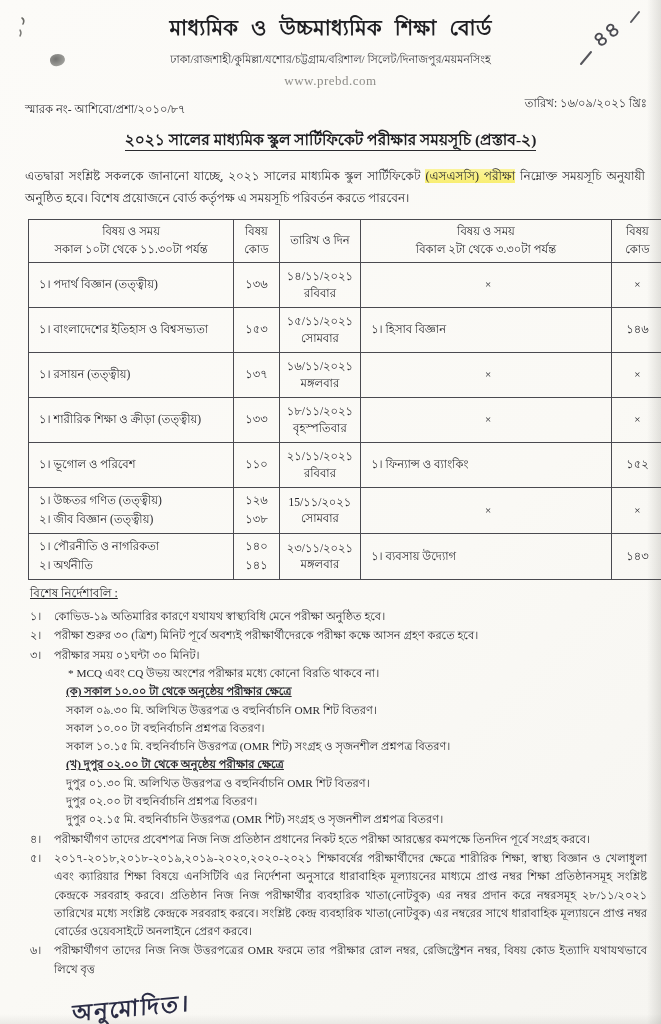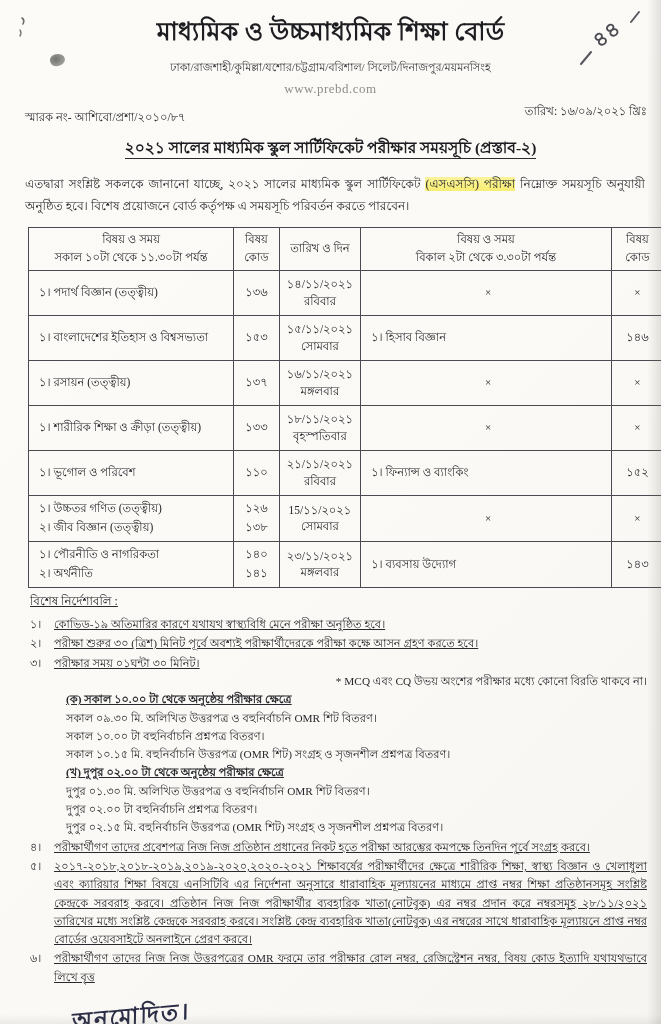--- a/index.html
+++ b/index.html
@@ -20,21 +20,21 @@
   .corner-marks svg{display:block;}
 
   
   .page-number-hw{position:absolute;right:16px;top:6px;width:70px;height:64px;}
   .hw-num{position:absolute;left:18px;top:12px;font-size:21px;font-weight:bold;color:#4b4b52;
     transform:rotate(-38deg);letter-spacing:1px;}
   .pn-slash{stroke:#56565c;stroke-width:2;stroke-linecap:round;}
 
   
   .doc-header{text-align:center;padding-top:12px;}
-  .board-title{margin:0;font-size:25px;font-weight:bold;color:#1e1e22;letter-spacing:.2px;}
+  .board-title{margin:0;font-size:21px;font-weight:bold;color:#1e1e22;letter-spacing:.2px;font-family:Liberation Mono, monospace;}
   .boards{margin-top:4px;font-size:11px;color:#333338;}
   .website{margin-top:3px;font-size:13px;color:#8f8e8a;letter-spacing:.5px;}
   .memo-row{display:flex;justify-content:space-between;align-items:flex-end;
     padding:2px 14px 0 25px;font-size:11.5px;color:#2b2b30;}
   .memo-row .date-line{margin-bottom:6px;}
   .memo-row .memo-no{margin-top:10px;}
 
   
   .title-wrap{text-align:center;margin-top:8px;}
   .doc-title{font-size:15.5px;font-weight:bold;color:#1d1d21;
@@ -58,25 +58,25 @@
   td.datecell span{display:block;}
   .pre{white-space:pre-line;}
   .xmark{text-align:center !important;font-size:11px;}
 
   
   .notes{margin:4px 14px 0 30px;font-size:11.3px;line-height:1.62;color:#28282d;}
   .notes-heading{text-decoration:underline;margin-bottom:4px;font-size:11.8px;}
   .note-item{display:flex;margin-bottom:1px;}
   .note-num{flex:0 0 24px;}
   .note-body{flex:1;}
-  .note-text{text-align:justify;text-decoration:underline;}
+  .note-text{text-align:justify;}
   .note-subs{margin-top:0;}
   .note-sub{padding-left:12px;}
   .sub-underline{text-decoration:underline;font-weight:bold;}
-  .sub-star{padding-left:14px;text-align:right;}
+  .sub-star{padding-left:14px;}
 
   
   .doc-footer{position:relative;height:175px;margin-top:6px;}
   .hw{position:absolute;color:#2a2c45;font-weight:bold;}
   .approved{left:72px;top:6px;font-size:23px;transform:rotate(-5deg) skewX(-6deg);letter-spacing:2px;}
 </style>
 </head>
 <body>
 
 <div class="page">

